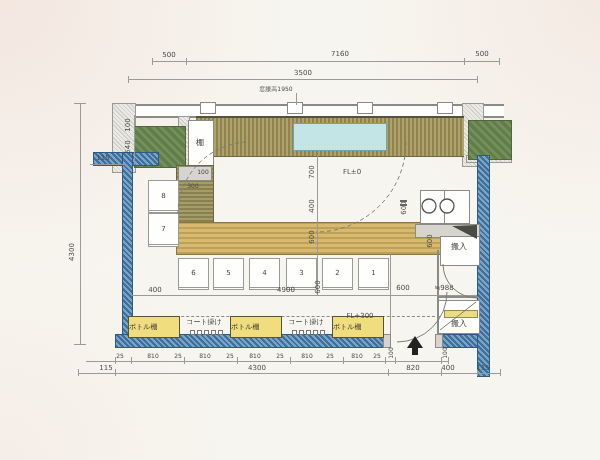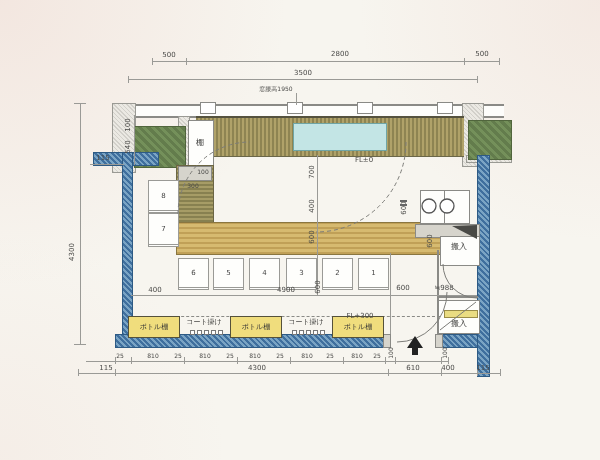--- a/index.html
+++ b/index.html
@@ -26,21 +26,21 @@
   .planter{position:absolute;background:repeating-linear-gradient(45deg,#637c4c 0 3px,#74905a 3px 6px);border:1px solid #50653c;}
   .wood-v{position:absolute;background:repeating-linear-gradient(90deg,#8e8452 0 2px,#b0a269 2px 4px);border-top:2px solid #55523e;border-bottom:1px solid #6b6749;}
   .wood-h{position:absolute;background:repeating-linear-gradient(0deg,#c0a057 0 2px,#d6ba70 2px 5px);border:1px solid #8a7640;}
   .counter-v{position:absolute;background:repeating-linear-gradient(0deg,#878050 0 2px,#a69c66 2px 4px);border:1px solid #6b6544;}
   .aqua{position:absolute;background:#c3e5e5;border:1px solid #6fa5a5;}
   .whitebox{position:absolute;background:#fefefc;border:1px solid #8a8a86;}
   .graybox{position:absolute;background:#d6d4cc;border:1px solid #8a8a86;}
   .seat{position:absolute;background:#fefefc;border:1px solid #9a9a96;border-bottom:3px double #9a9a96;
         display:flex;align-items:center;justify-content:center;font-size:7px;color:#444;}
   .yellow{position:absolute;background:#f0dd7d;border:1px solid #55513a;
-        display:flex;align-items:center;justify-content:center;font-size:7px;color:#333;}
+        display:flex;align-items:center;font-size:7px;color:#333;}
   .hook{position:absolute;width:3px;height:3px;border:1px solid #777;background:#fff;}
   .ystrip{position:absolute;background:#eadc82;border:1px solid #9a8c48;}
   .wm{position:absolute;left:50%;top:222px;transform:translate(-50%,-50%);
       font-size:44px;font-weight:600;letter-spacing:1px;color:rgba(124,119,111,.52);
       white-space:nowrap;pointer-events:none;z-index:50;}
   svg.overlay{position:absolute;left:0;top:0;pointer-events:none;}
 </style>
 </head>
 <body>
 
@@ -168,31 +168,31 @@
   <div class="tickv" style="left:448px;top:357px;"></div>
   <div class="hl" style="left:78px;top:373px;width:422px;"></div>
   <div class="tickv" style="left:78px;top:369px;"></div>
   <div class="tickv" style="left:115px;top:369px;"></div>
   <div class="tickv" style="left:388px;top:369px;"></div>
   <div class="tickv" style="left:441px;top:369px;"></div>
   <div class="tickv" style="left:477px;top:369px;"></div>
   <div class="tickv" style="left:500px;top:369px;"></div>
 
   <span class="dim" style="left:169px;top:55px;">500</span>
-  <span class="dim" style="left:340px;top:54px;">2800</span>
+  <span class="dim" style="left:340px;top:54px;">7160</span>
   <span class="dim" style="left:482px;top:54px;">500</span>
   <span class="dim" style="left:303px;top:73px;">3500</span>
   <span class="dim tiny" style="left:276px;top:89px;">窓腰高1950</span>
 
   <span class="dim" style="left:103px;top:158px;">115</span>
   <span class="dim rot" style="left:128px;top:125px;">100</span>
   <span class="dim rot" style="left:128px;top:147px;">540</span>
   <span class="dim rot" style="left:72px;top:252px;">4300</span>
 
-  <span class="dim" style="left:352px;top:160px;margin-left:12px;">FL±0</span>
+  <span class="dim" style="left:352px;top:172px;">FL±0</span>
   <span class="dim" style="left:360px;top:304px;margin-top:12px;">FL+300</span>
   <span class="dim rot" style="left:312px;top:172px;">700</span>
   <span class="dim rot" style="left:312px;top:206px;">400</span>
   <span class="dim rot" style="left:312px;top:237px;">600</span>
   <span class="dim rot" style="left:404px;top:208px;">600</span>
   <span class="dim rot" style="left:430px;top:241px;">600</span>
   <span class="dim tiny" style="left:203px;top:172px;">100</span>
   <span class="dim tiny" style="left:193px;top:186px;">300</span>
   <span class="dim" style="left:155px;top:290px;">400</span>
   <span class="dim" style="left:286px;top:290px;">4900</span>
@@ -209,21 +209,21 @@
   <span class="dim tiny" style="left:280px;top:356px;">25</span>
   <span class="dim tiny" style="left:307px;top:356px;">810</span>
   <span class="dim tiny" style="left:330px;top:356px;">25</span>
   <span class="dim tiny" style="left:357px;top:356px;">810</span>
   <span class="dim tiny" style="left:377px;top:356px;">25</span>
   <span class="dim tiny rot" style="left:391px;top:353px;">100</span>
   <span class="dim tiny rot" style="left:445px;top:353px;">100</span>
 
   <span class="dim" style="left:106px;top:368px;">115</span>
   <span class="dim" style="left:257px;top:368px;">4300</span>
-  <span class="dim" style="left:413px;top:368px;">610</span>
+  <span class="dim" style="left:413px;top:368px;">820</span>
   <span class="dim" style="left:448px;top:368px;">400</span>
   <span class="dim" style="left:483px;top:368px;">115</span>
 
   <svg class="overlay" width="600" height="460" viewBox="0 0 600 460">
     <path d="M178,214 A72,72 0 0 1 250,142" fill="none" stroke="#7d7d79" stroke-width="1" stroke-dasharray="4,3"></path>
     <path d="M406,142 A90,90 0 0 1 316,232" fill="none" stroke="#7d7d79" stroke-width="1" stroke-dasharray="4,3"></path>
     <path d="M443,264 A34,34 0 0 0 477,298" fill="none" stroke="#7d7d79" stroke-width="1"></path>
     <path d="M447,292 A50,50 0 0 1 397,342" fill="none" stroke="#7d7d79" stroke-width="1"></path>
     <circle cx="429" cy="206" r="7" fill="#fff" stroke="#555" stroke-width="1.3"></circle>
     <circle cx="447" cy="206" r="7" fill="#fff" stroke="#555" stroke-width="1.3"></circle>

